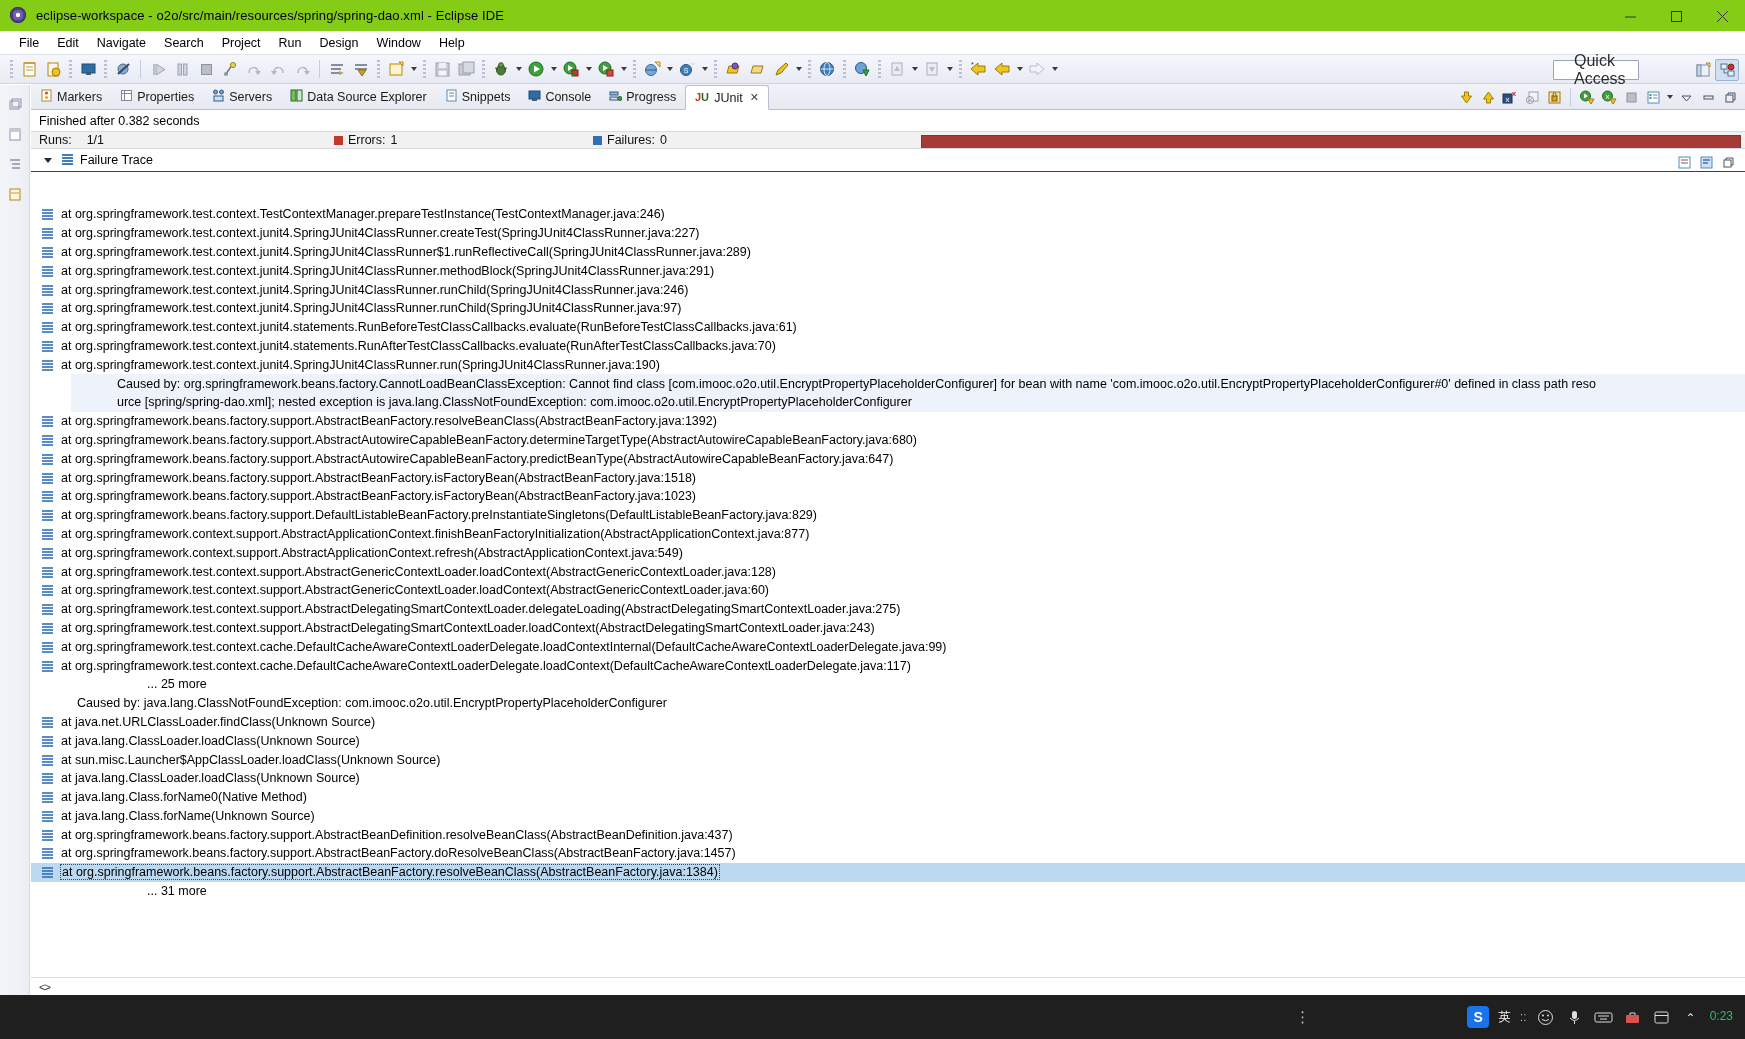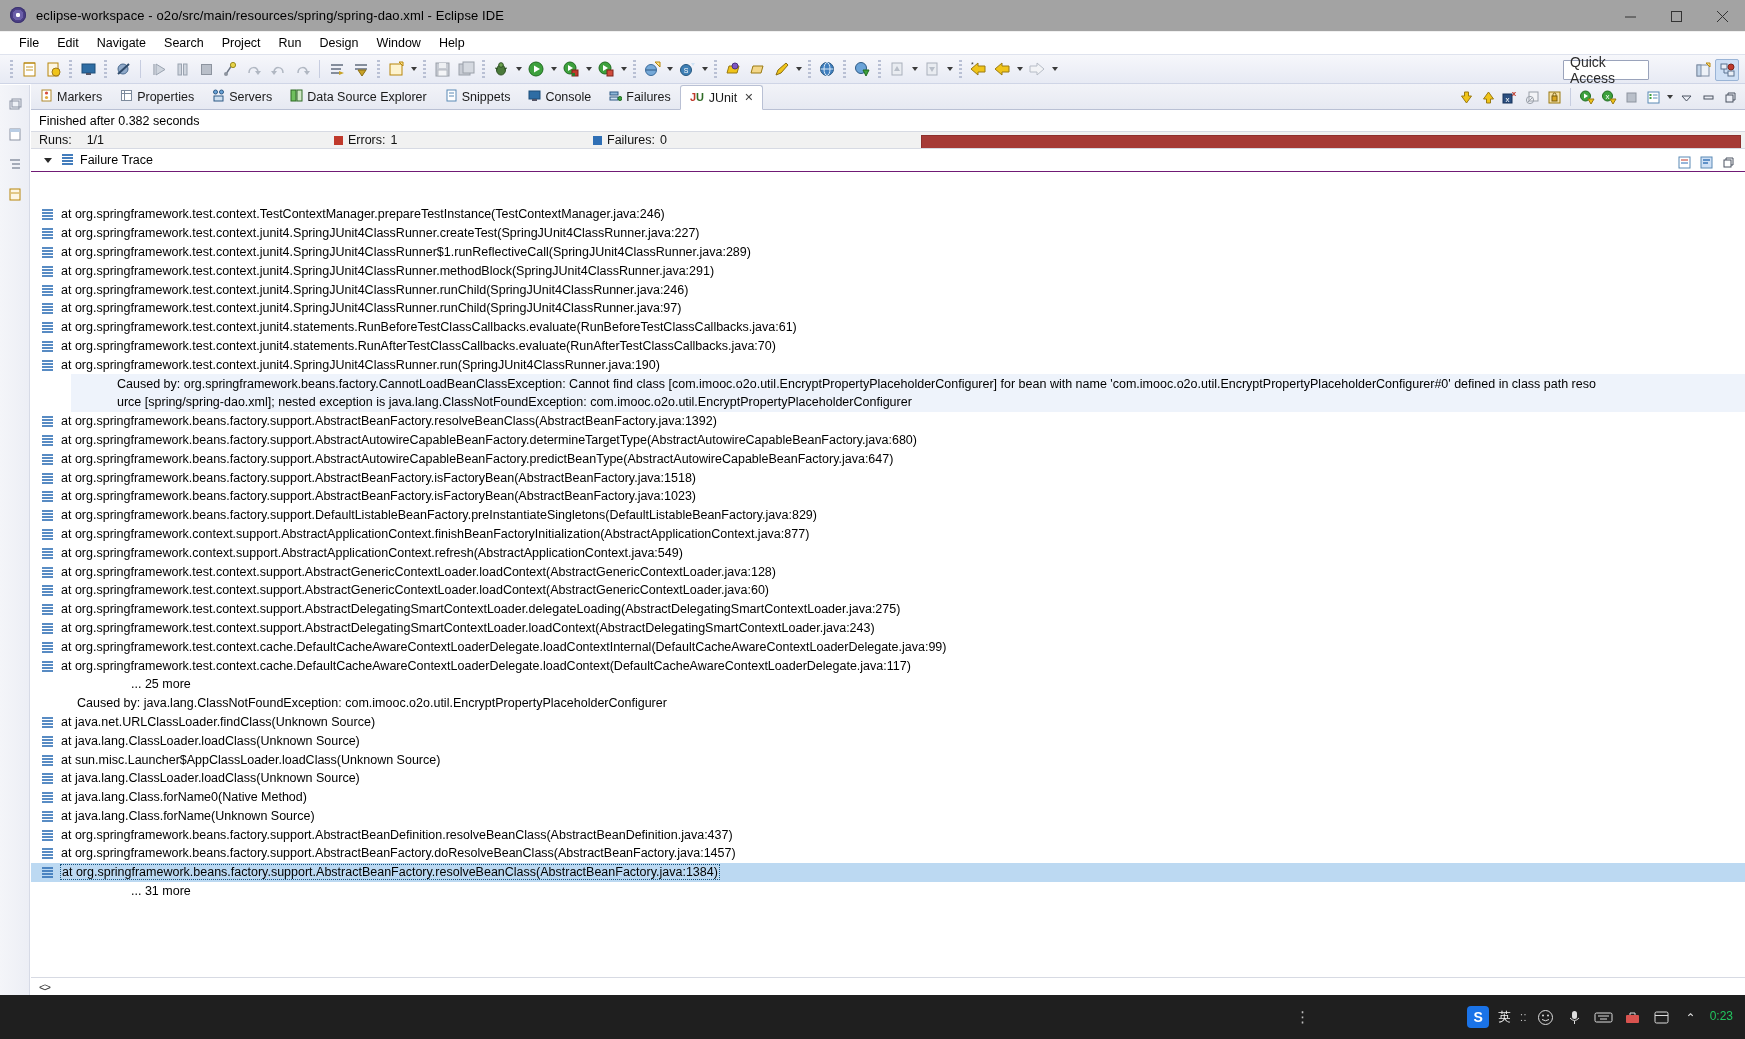--- a/index.html
+++ b/index.html
@@ -9,21 +9,21 @@
     font-family:"Liberation Sans", sans-serif;
     font-size:12.5px;
     color:#000;
     background:#ffffff;
     overflow:hidden;
     position:relative;
   }
 
   
   .titlebar{
-    height:32px; background:#a3a3a3; display:flex; align-items:center;
+    height:32px; background:#84cc16; display:flex; align-items:center;
     border-bottom:1px solid #f0f0f0; position:relative;
   }
   .tb-icon{ width:18px;height:18px;margin:0 8px 0 10px; position:relative; }
   .tb-icon .gear{
     width:16px;height:16px;border-radius:50%;
     background:radial-gradient(circle at 50% 50%, #ffffff 0 18%, #6b5fa8 20% 46%, #4b3f86 48% 100%);
     box-shadow:0 0 0 1px #3c3370 inset;
   }
   .tb-title{ font-size:13px; color:#000; letter-spacing:.1px;}
   .win-btns{ position:absolute; right:0; top:0; height:32px; display:flex;}
@@ -47,23 +47,23 @@
   }
   .tsep{ width:1px;height:18px;background:#c7cde0; margin:0 5px; }
   .tdots{ width:3px;height:18px; margin:0 4px;
     background:repeating-linear-gradient(to bottom,#b9c0d4 0 2px, transparent 2px 4px); }
   .ticon{ width:22px;height:22px;margin:0 1px; display:flex;align-items:center;justify-content:center; position:relative; }
   .ticon svg{ display:block; }
   .caret{ width:11px;height:20px; display:flex;align-items:center;justify-content:center; }
   .caret:after{ content:""; border-left:3.5px solid transparent;border-right:3.5px solid transparent;
                 border-top:4px solid #3b3b3b; display:block;}
   .quick-access{
-    position:absolute; right:96px; top:5px; width:86px;height:20px;
+    position:absolute; right:106px; top:5px; width:86px;height:20px;
     border:1px solid #9aa3bb; background:#ffffff; border-radius:1px;
-    font-size:14px; color:#2b2b2b; display:flex;align-items:center;padding-left:6px;
+    font-size:16px; color:#2b2b2b; display:flex;align-items:center;padding-left:20px;
   }
   .persp-btns{ position:absolute; right:6px; top:4px; display:flex; align-items:center; }
   .persp-btn{ width:24px;height:22px;display:flex;align-items:center;justify-content:center;}
   .persp-btn.active{ background:#cfe0f5; border:1px solid #9ab4d6; border-radius:2px;}
 
   
   .leftstrip{
     position:absolute; left:0; top:85px; width:30px; bottom:44px;
     background:linear-gradient(to right,#f4f5f9,#eceef5);
     border-right:1px solid #d6dae6;
@@ -134,21 +134,21 @@
 
   .tracelist{
     position:absolute; left:0; right:0; top:95px; bottom:18px;
     overflow:hidden; background:#ffffff;
   }
   .trow{
     display:flex; align-items:center; height:18.8px; padding-left:10px;
     font-size:12.5px; white-space:nowrap; color:#000;
   }
   .trow .stackicon{ width:13px;height:12px;margin-right:7px;flex:0 0 auto;}
-  .trow.plain{ padding-left:100px; }
+  .trow.plain{ padding-left:100px;margin-left:16px; }
   .trow.caused{ padding-left:46px; }
   .trow.caused.hl{ background:#eef3fb;margin-left:40px; }
   .trow.selected{ background:#bcd9f2; }
   .trow.selected .seltext{ outline:1px dotted #16537e; outline-offset:0px; padding:0 1px;}
   .trow .txt{ overflow:hidden; text-overflow:clip; }
 
   .statusline{
     position:absolute; left:0; right:0; bottom:0; height:18px;
     border-top:1px solid #d7dae3; display:flex; align-items:center; padding-left:8px;
   }
@@ -555,21 +555,21 @@
     <span>Console</span>
   </div>
   <div class="vtab">
     <span>
       <svg width="13" height="13">
           <rect x="1" y="3" width="8" height="3" fill="#8fb7d8" stroke="#2e5a85"></rect>
           <rect x="1" y="8" width="8" height="3" fill="#cfe0f0" stroke="#2e5a85"></rect>
           <circle cx="11" cy="9.5" r="2" fill="#3da13d" stroke="#1f6b1f"></circle>
         </svg>
     </span>
-    <span>Failures</span>
+    <span>Progress</span>
   </div>
   <div class="vtab active">
     <span>
       <svg width="15" height="13">
           <text x="0" y="11" font-size="11" fill="#c0392b" font-family="Liberation Sans" font-weight="bold">J</text>
           <text x="6" y="11" font-size="11" fill="#2f6b25" font-family="Liberation Sans" font-weight="bold">U</text>
         </svg>
     </span>
     <span>JUnit</span>
     <span class="close-x">✕</span>

